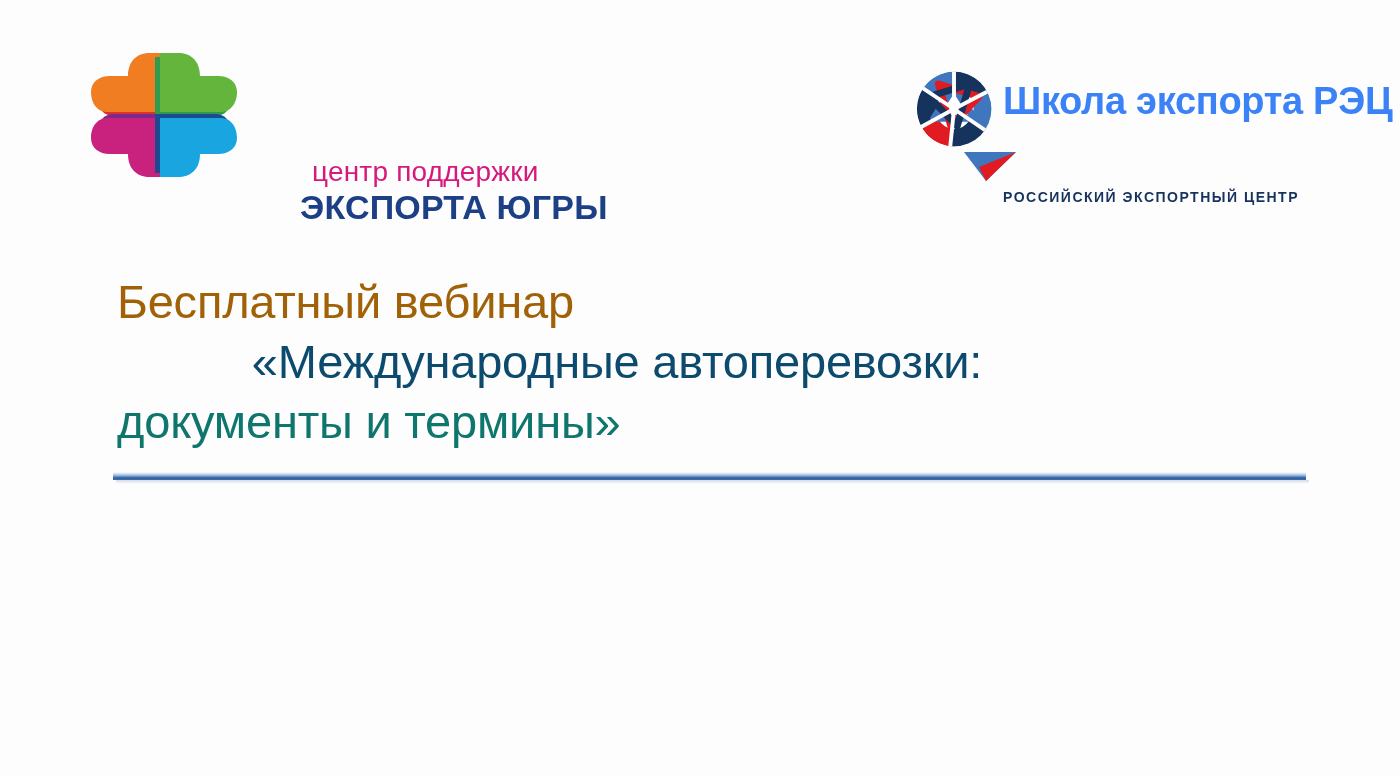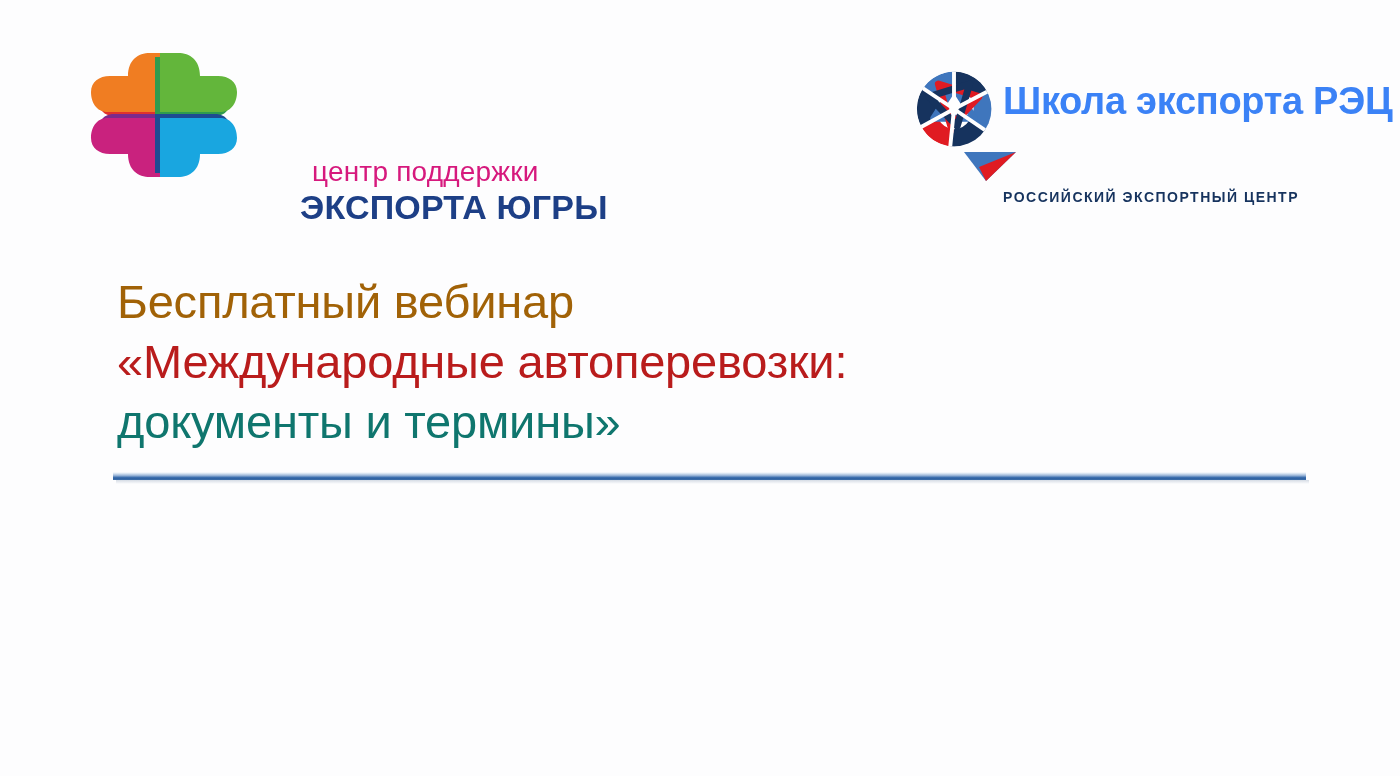--- a/index.html
+++ b/index.html
@@ -121,21 +121,21 @@
     width: 1000px;
   }
   .title-line {
     font-size: 47px;
     font-weight: 400;
     line-height: 60px;
     white-space: nowrap;
     letter-spacing: -0.2px;
   }
   .title-line-1 { color: #a16207; }
-  .title-line-2 { color: #b91c1c; }
+  .title-line-2 { color: #0c4a6e; text-align: center; }
   .title-line-3 { color: #0f766e; }
 
   
   .divider {
     position: absolute;
     left: 113px;
     top: 472px;
     width: 1193px;
     height: 8px;
   }

